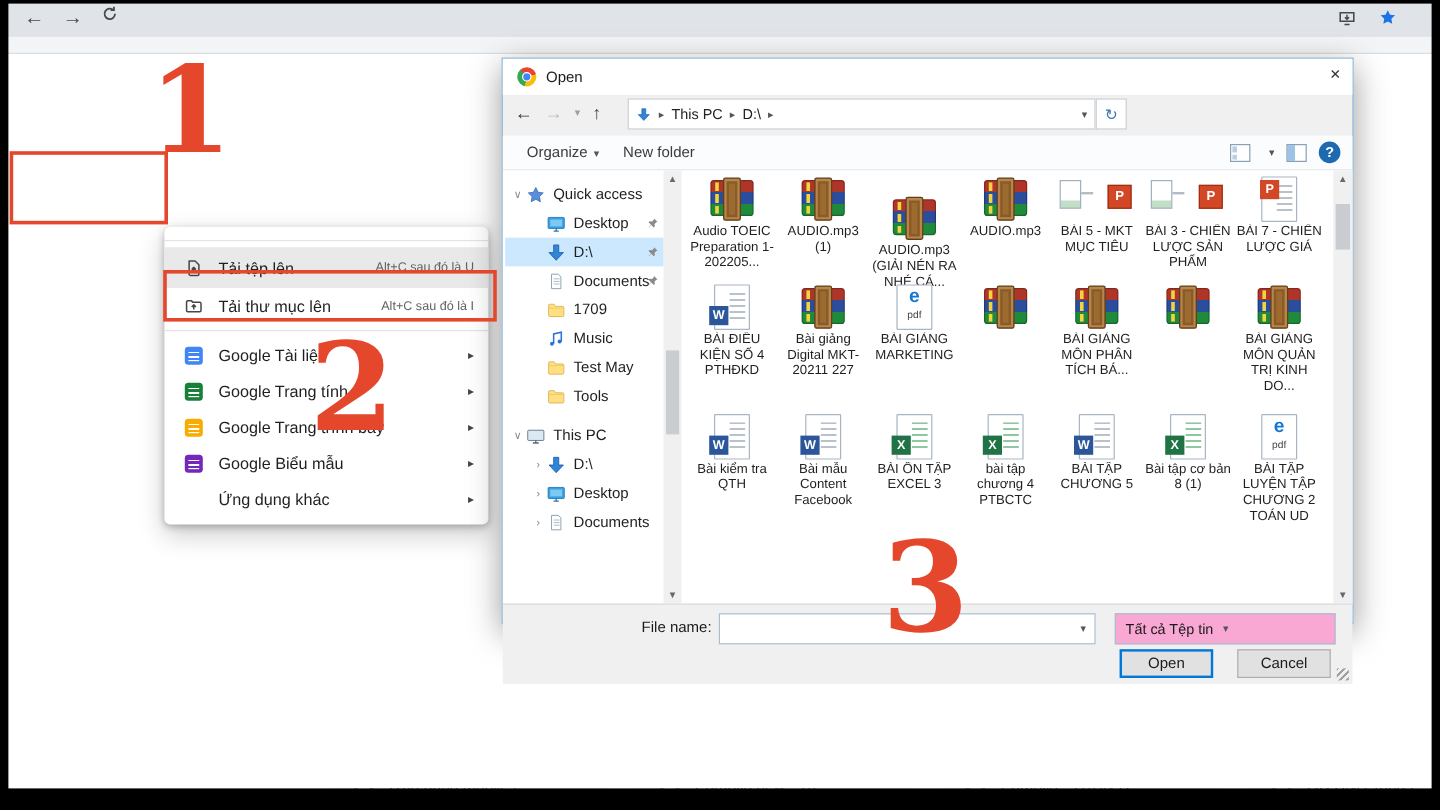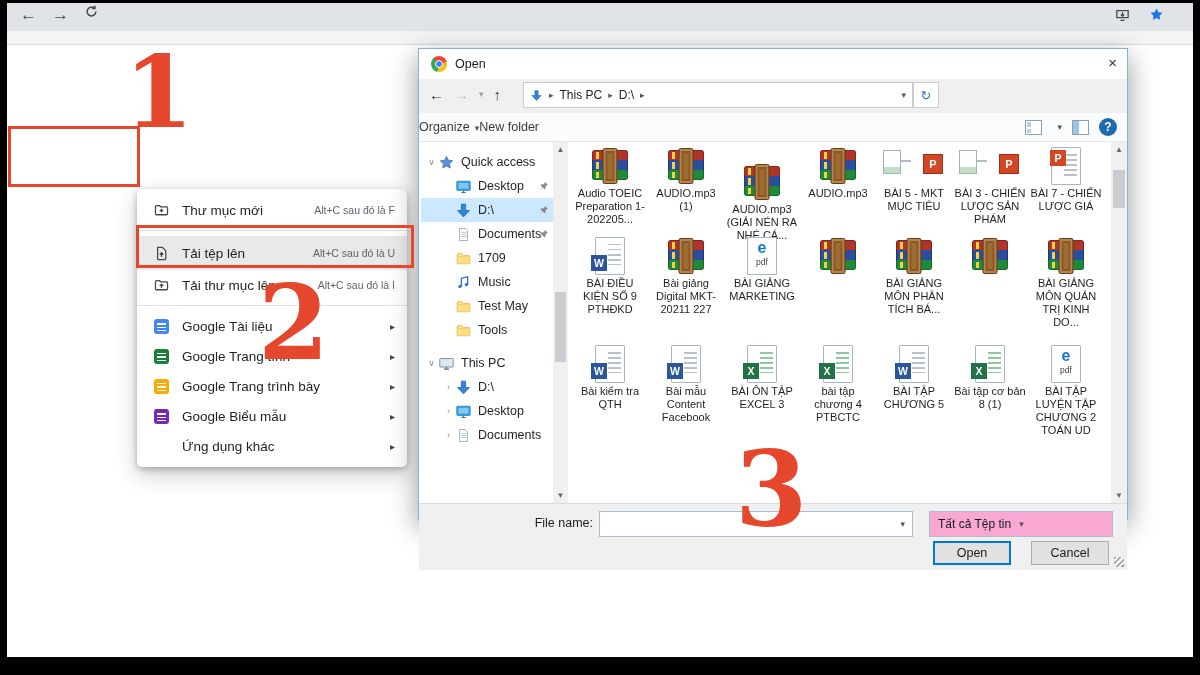--- a/index.html
+++ b/index.html
@@ -91,21 +91,21 @@
   .addr .sep{color:#555;margin:0 6px;font-size:9px;}
   .addr-dd{margin-left:auto;margin-right:6px;font-size:9px;color:#555;}
   .refresh{position:absolute;left:494px;top:3px;width:24px;height:24px;border:1px solid #c9cdd1;background:#fff;
            display:flex;align-items:center;justify-content:center;font-size:13px;color:#3a76b0;}
   .dsearch{position:absolute;left:522px;top:3px;width:172px;height:24px;border:1px solid #c9cdd1;background:#fff;
            display:flex;align-items:center;font-size:12px;color:#767676;}
   .mag{width:8px;height:8px;border:1.5px solid #5f6a74;border-radius:50%;position:relative;margin-left:auto;margin-right:10px;}
   .mag::after{content:'';position:absolute;width:5px;height:1.5px;background:#5f6a74;transform:rotate(45deg);right:-4px;bottom:-2px;}
   .dlg-toolbar{position:absolute;left:0;top:64px;width:100%;height:28px;background:#fbfcfd;border-bottom:1px solid #e4e6e8;
                display:flex;align-items:center;font-size:12.5px;color:#3b3b3b;}
-  .tb-item{}
+  .tb-item{margin-left:20px;}
   .tb-dd{font-size:9px;color:#555;margin-left:5px;}
   .tb-right{margin-left:auto;display:flex;align-items:center;gap:10px;margin-right:10px;}
   .thumb-ic{width:15px;height:13px;border:1px solid #8aa0b6;background:
       linear-gradient(90deg,#b9cfe2 4px,transparent 4px) 1px 1px/7px 5px no-repeat,
       linear-gradient(90deg,#b9cfe2 4px,transparent 4px) 1px 8px/7px 4px no-repeat,#fff;}
   .pane-ic{width:15px;height:13px;border:1px solid #8aa0b6;background:linear-gradient(90deg,#9cc3e8 6px,#fff 6px);}
   .help-ic{width:18px;height:18px;border-radius:50%;background:#1d6ab0;color:#fff;font-size:12px;font-weight:bold;
            display:flex;align-items:center;justify-content:center;}
   .dlg-body{position:absolute;left:0;top:93px;width:708px;height:361px;background:#fff;}
   .tree{position:absolute;left:2px;top:8px;width:132px;}
@@ -376,29 +376,20 @@
         <span class="bcard-label">Portfolio - TRẦN H...</span>
         <span class="kebab">⋮</span>
       </div>
       <div class="bcard" style="left: 1040px;">
         <span class="ci ci-sheets"></span>
         <span class="bcard-label">QD ẢNH Topas...</span>
       </div>
     </div>
 
   <div class="menu" id="ctx-menu">
-      <div class="menu-row">
-        <span class="mi">
-          <svg viewBox="0 0 24 24" fill="none" stroke="#45474a" stroke-width="1.8" stroke-linejoin="round">
-            <path d="M3.5 6.5A1.5 1.5 0 0 1 5 5h4l2 2h8a1.5 1.5 0 0 1 1.5 1.5v8A1.5 1.5 0 0 1 19 18H5a1.5 1.5 0 0 1-1.5-1.5zM12 9.5v5M9.5 12h5"></path>
-          </svg>
-        </span>
-        <span class="menu-label">Thư mục mới</span>
-        <span class="menu-sc">Alt+C sau đó là F</span>
-      </div>
       <div class="menu-div"></div>
       <div class="menu-row hl">
         <span class="mi">
           <svg viewBox="0 0 24 24" fill="none" stroke="#45474a" stroke-width="1.8" stroke-linejoin="round">
             <path d="M6.5 3.5h7L18 8v11a1.5 1.5 0 0 1-1.5 1.5H8A1.5 1.5 0 0 1 6.5 19zM12 17v-6M9.5 13.5 12 11l2.5 2.5"></path>
           </svg>
         </span>
         <span class="menu-label">Tải tệp lên</span>
         <span class="menu-sc">Alt+C sau đó là U</span>
       </div>
@@ -650,21 +641,21 @@
             </div>
             <div class="fname">BÀI 7 - CHIẾN LƯỢC GIÁ</div>
           </div>
           <div class="cell" style="left: 2px; top: 94px;">
             <div class="fi">
               <span class="page">
                 <span class="plines"></span>
                 <span class="badge badge-w">W</span>
               </span>
             </div>
-            <div class="fname">BÀI ĐIỀU KIỆN SỐ 9 PTHĐKD</div>
+            <div class="fname">BÀI ĐIỀU KIỆN SỐ 4 PTHĐKD</div>
           </div>
           <div class="cell" style="left: 78px; top: 94px;">
             <div class="fi">
               <span class="rar"></span>
             </div>
             <div class="fname">Bài giảng Digital MKT-20211 227</div>
           </div>
           <div class="cell" style="left: 154px; top: 94px;">
             <div class="fi">
               <span class="page">

